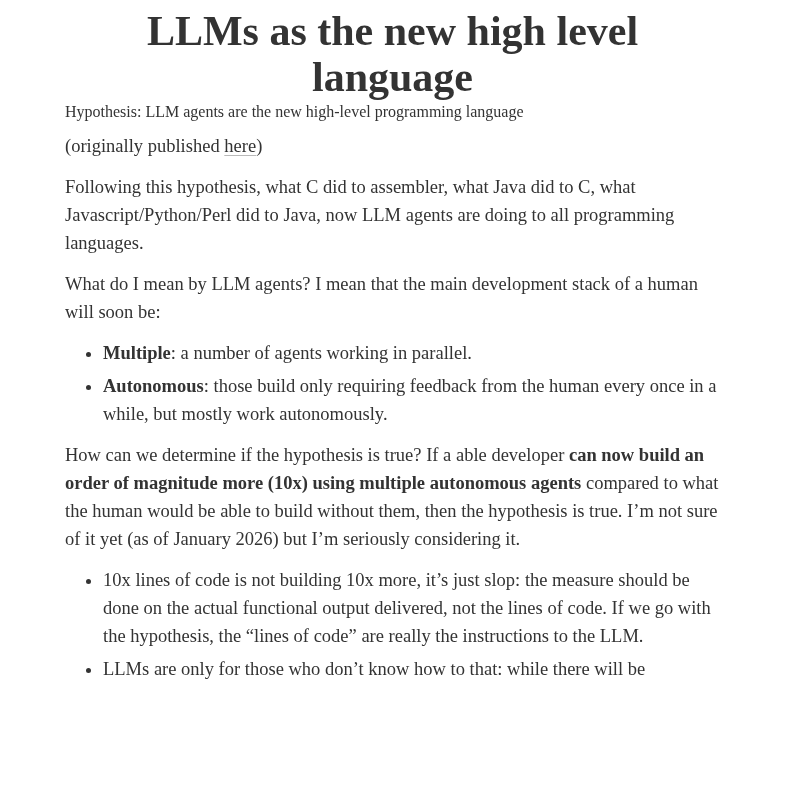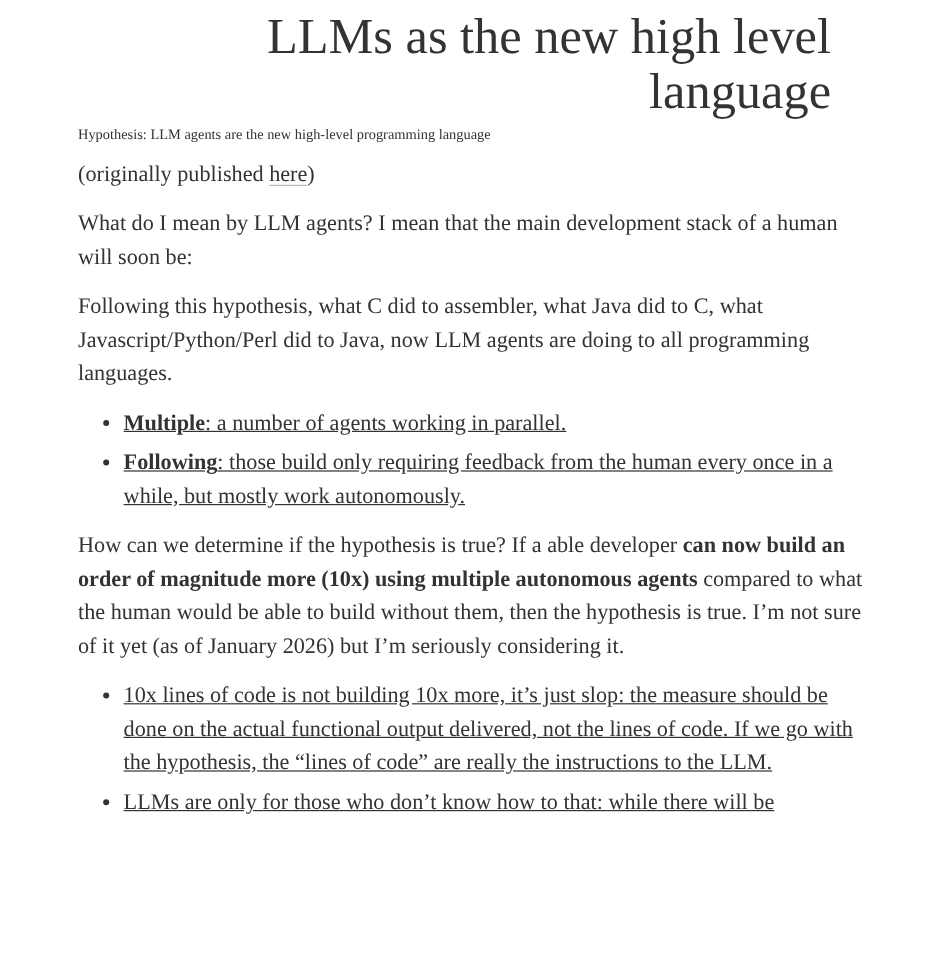--- a/index.html
+++ b/index.html
@@ -18,48 +18,47 @@
     overflow: hidden;
     background: var(--background);
     color: var(--text);
     font-family: "Liberation Serif", "DejaVu Serif", serif;
   }
   .article {
     padding: 0 65px;
   }
   .page-title {
     font-family: "Liberation Serif", "DejaVu Serif", serif;
-    font-weight: 400;
+    font-weight: 700;
     font-size: 42px;
     line-height: 46px;
-    text-align: right;
+    text-align: center;
     max-width: 600px;
     margin: 8px auto 2px;
     color: var(--text);
   }
   .subtitle {
-    font-size: 12px;
+    font-size: 16px;
     line-height: 20px;
     margin: 0 0 10px;
     font-weight: 400;
   }
   .body-p {
     font-size: 18.5px;
     line-height: 28px;
     margin: 0 0 13px;
   }
   .body-list {
     font-size: 18.5px;
     line-height: 28px;
     margin: 0 0 13px;
     padding-left: 38px;
   }
   .body-list li {
     margin: 0 0 5px;
-    text-decoration: underline;
   }
   strong { font-weight: 700; }
   a.inline-link {
     color: inherit;
     text-decoration: underline;
     text-decoration-color: var(--link-underline);
     text-underline-offset: 3px;
     cursor: pointer;
   }
 </style>
@@ -67,27 +66,27 @@
 <body>
 
 <main class="article">
 
   <h1 class="page-title">LLMs as the new high level language</h1>
 
   <p class="subtitle">Hypothesis: LLM agents are the new high-level programming language</p>
 
   <p class="body-p"><span>(originally published </span><a class="inline-link" href="#">here</a><span>)</span></p>
 
+  <p class="body-p">Following this hypothesis, what C did to assembler, what Java did to C, what Javascript/Python/Perl did to Java, now LLM agents are doing to all programming languages.</p>
+
   <p class="body-p">What do I mean by LLM agents? I mean that the main development stack of a human will soon be:</p>
-
-  <p class="body-p">Following this hypothesis, what C did to assembler, what Java did to C, what Javascript/Python/Perl did to Java, now LLM agents are doing to all programming languages.</p>
 
   <ul class="body-list">
     <li><strong>Multiple</strong><span>: a number of agents working in parallel.</span></li>
-    <li><strong>Following</strong><span>: those build only requiring feedback from the human every once in a while, but mostly work autonomously.</span></li>
+    <li><strong>Autonomous</strong><span>: those build only requiring feedback from the human every once in a while, but mostly work autonomously.</span></li>
   </ul>
 
   <p class="body-p"><span>How can we determine if the hypothesis is true? If a able developer </span><strong>can now build an order of magnitude more (10x) using multiple autonomous agents</strong><span> compared to what the human would be able to build without them, then the hypothesis is true. I’m not sure of it yet (as of January 2026) but I’m seriously considering it.</span></p>
 
 
   <ul class="body-list">
     <li>10x lines of code is not building 10x more, it’s just slop: the measure should be done on the actual functional output delivered, not the lines of code. If we go with the hypothesis, the “lines of code” are really the instructions to the LLM.</li>
     <li>LLMs are only for those who don’t know how to that: while there will be</li>
   </ul>
 

